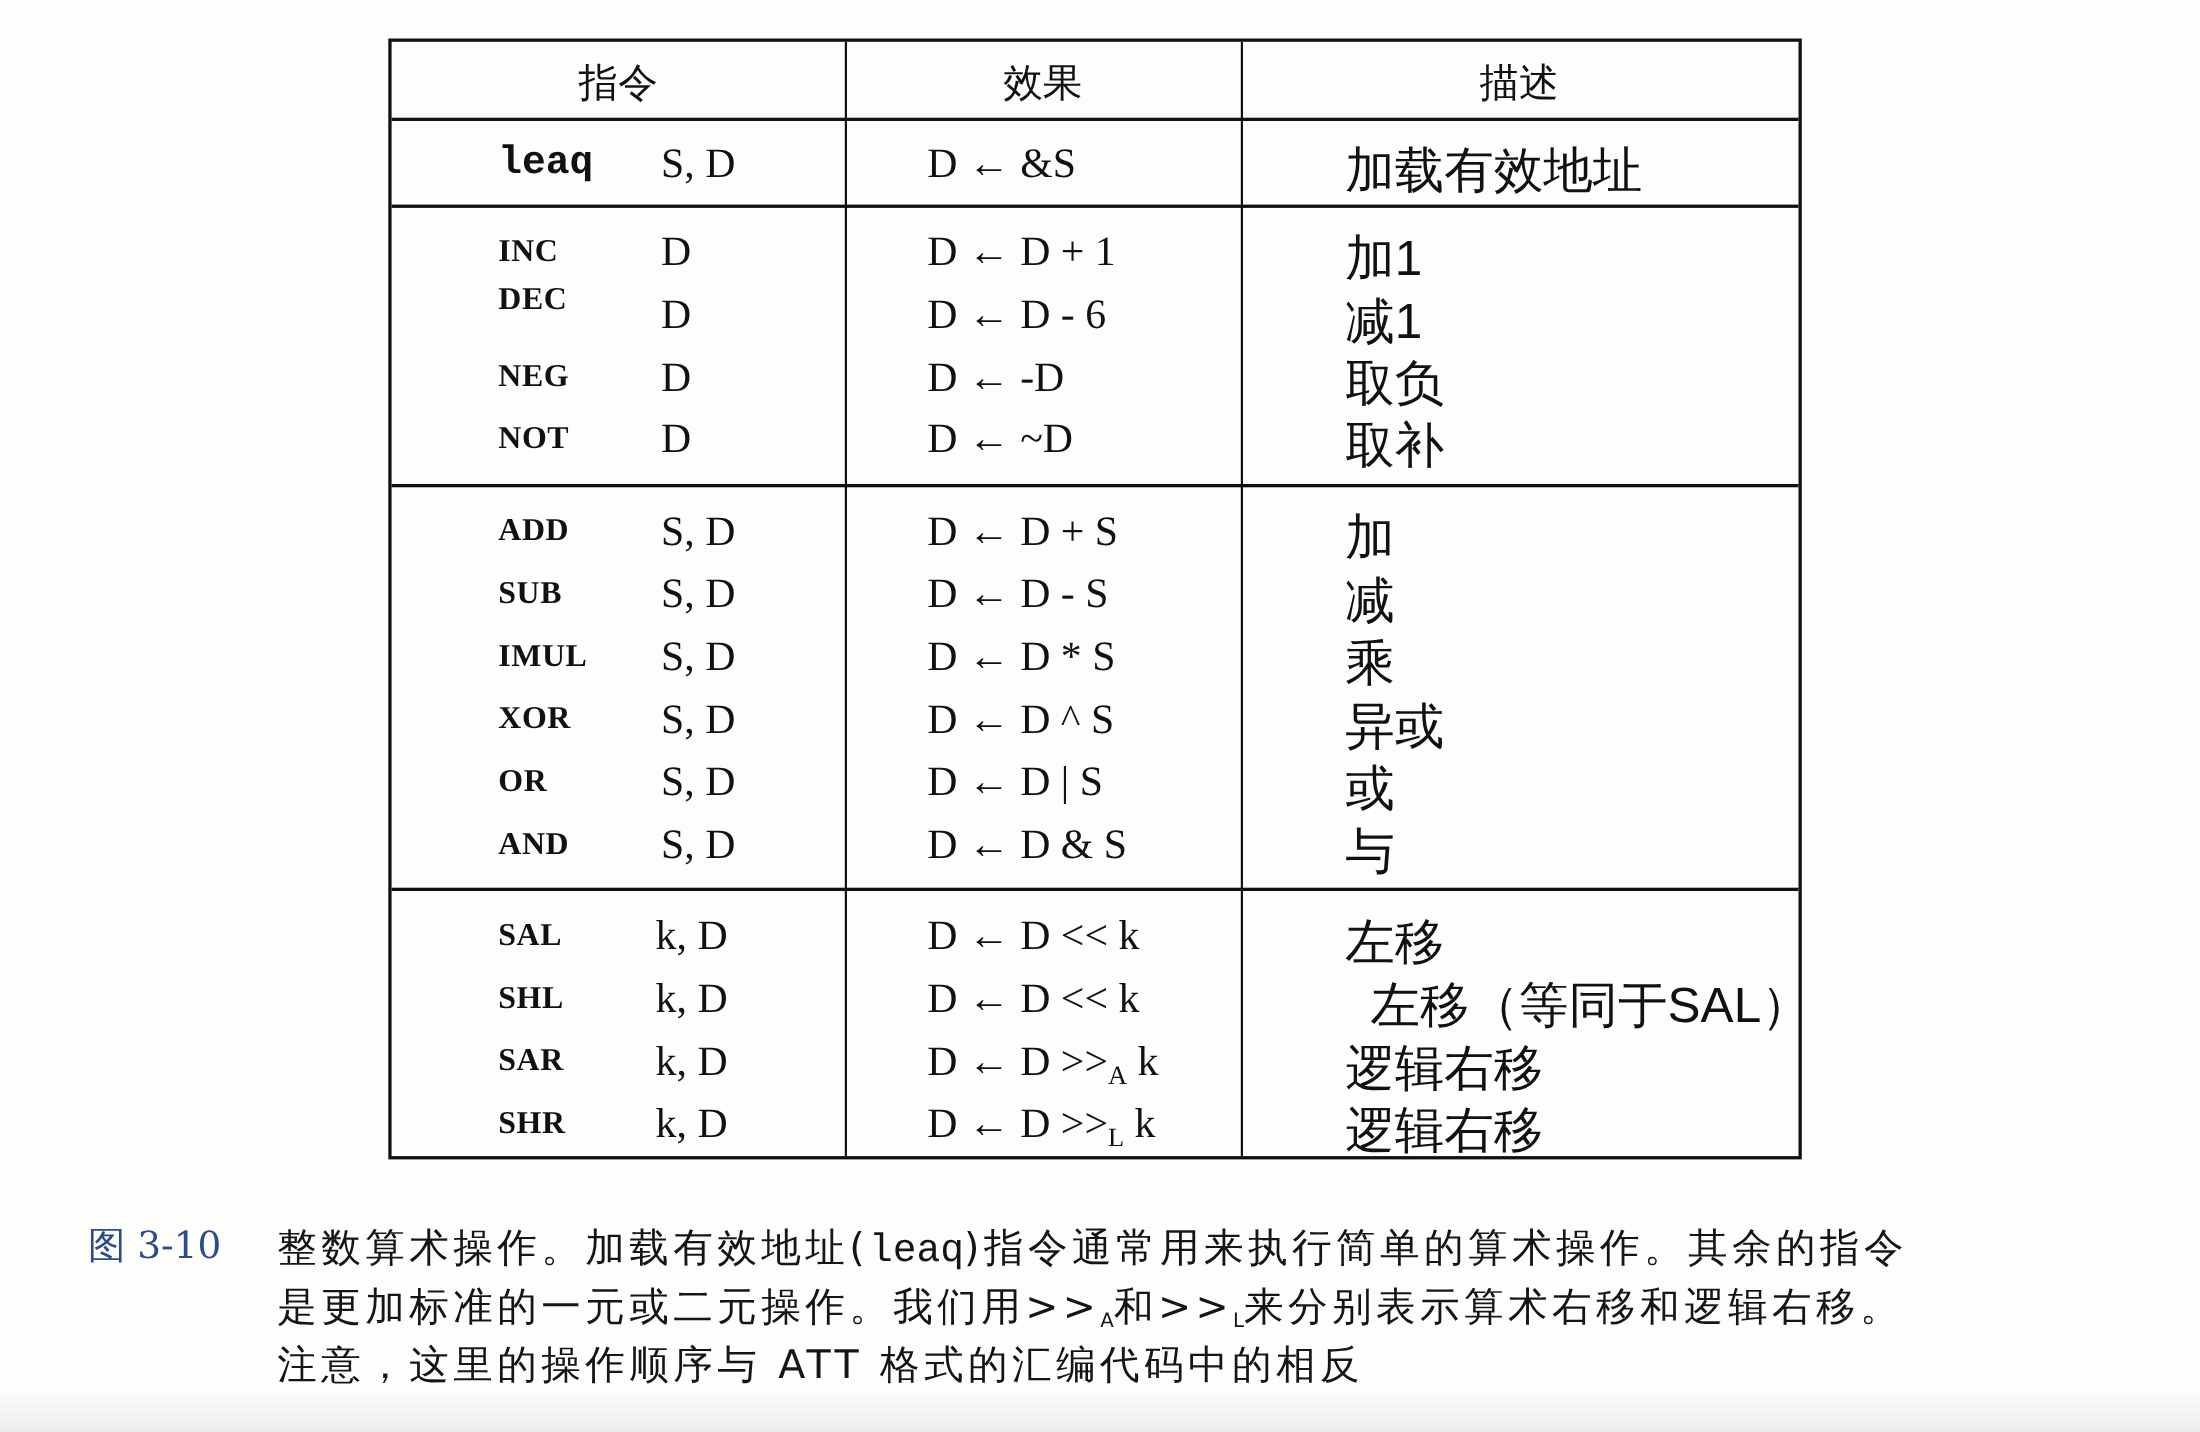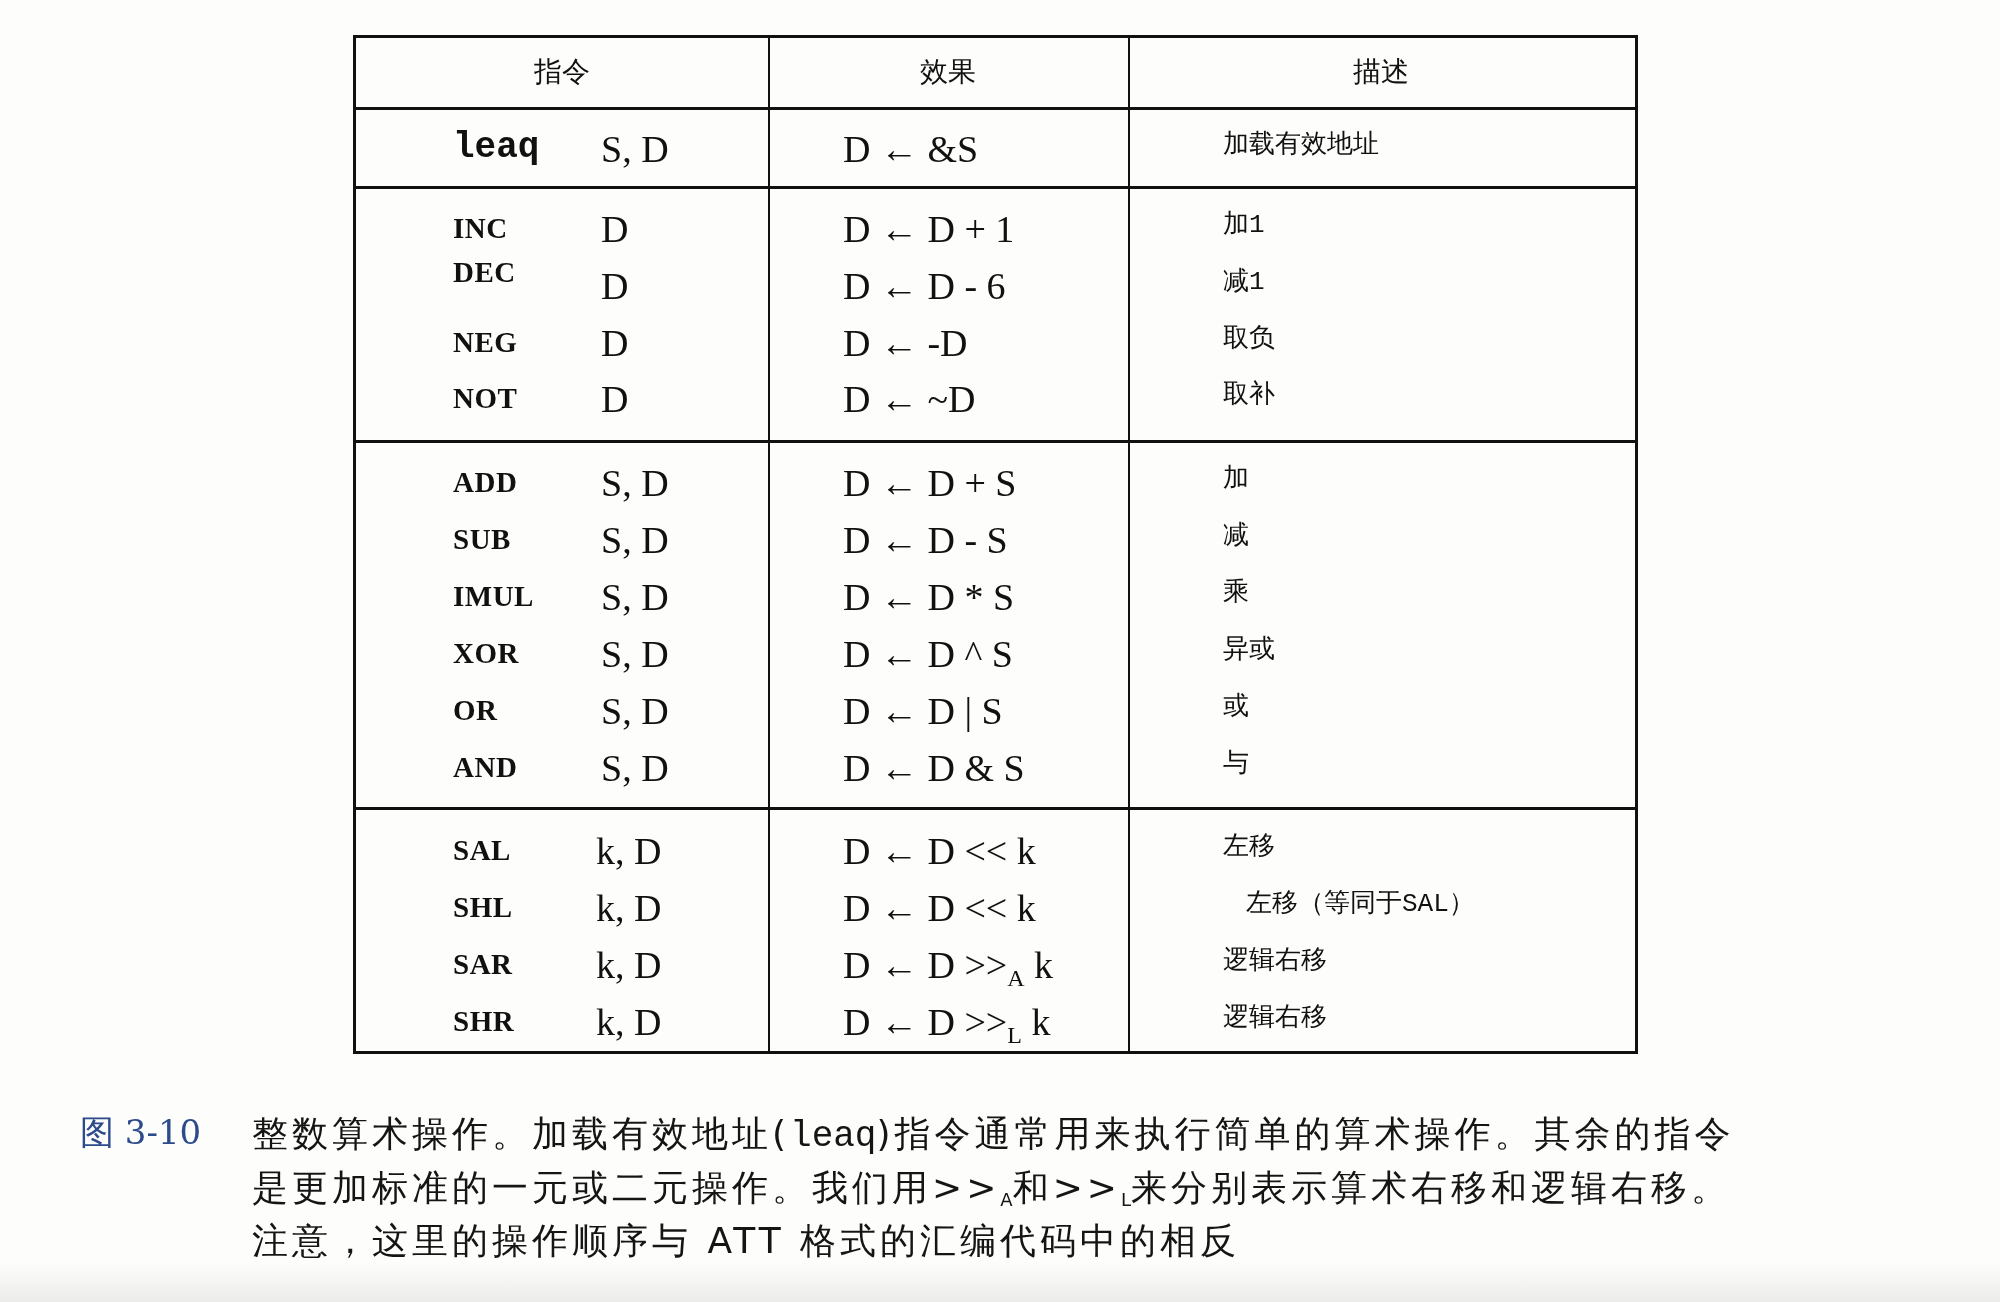--- a/index.html
+++ b/index.html
@@ -10,26 +10,26 @@
     font-family:"DejaVu Serif", serif;
     color:#111;
   }
   .table {
     position:absolute; left:353px; top:35px; width:1285px; height:1019px;
     border:3px solid #111; box-sizing:border-box;
   }
   .vline { position:absolute; top:0; bottom:0; width:2px; background:#111; }
   .hline { position:absolute; left:0; right:0; height:3px; background:#111; }
   .cell { position:absolute; white-space:nowrap; line-height:1; }
-  .hdr { font-family:"DejaVu Sans", sans-serif; font-size:28px; top:20px; transform:translateX(-50%); }
+  .hdr { font-family:"DejaVu Sans", sans-serif; font-size:36px; top:20px; transform:translateX(-50%); }
   .mnem { font-family:"Liberation Serif", serif; font-size:29px; font-weight:bold; letter-spacing:0.5px; }
   .mnem-mono { font-family:"Liberation Mono", monospace; font-size:36px; font-weight:bold; }
   .opnd, .eff { font-family:"Liberation Serif", serif; font-size:38px; }
   .eff sub { font-size:24px; vertical-align:-8px; }
-  .desc { font-family:Liberation Mono, monospace; font-size:26px; }
+  .desc { font-family:Liberation Sans, sans-serif; font-size:45px; }
   .figlabel {
     position:absolute; left:80px; top:1110px;
     font-family:"DejaVu Serif", serif; font-size:34px; color:#2c4b8c;
   }
   .capline {
     position:absolute; left:252px;
     font-family:"DejaVu Sans", sans-serif; font-size:36px; letter-spacing:4px; color:#151515;
     white-space:nowrap;
   }
   .capline .mono { font-family:"Liberation Mono", monospace; letter-spacing:0; }

